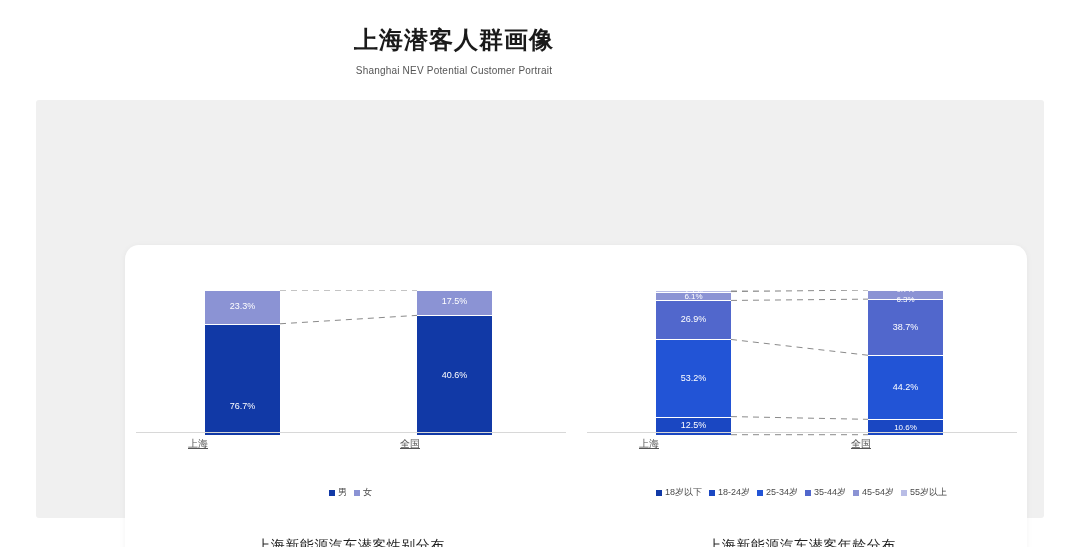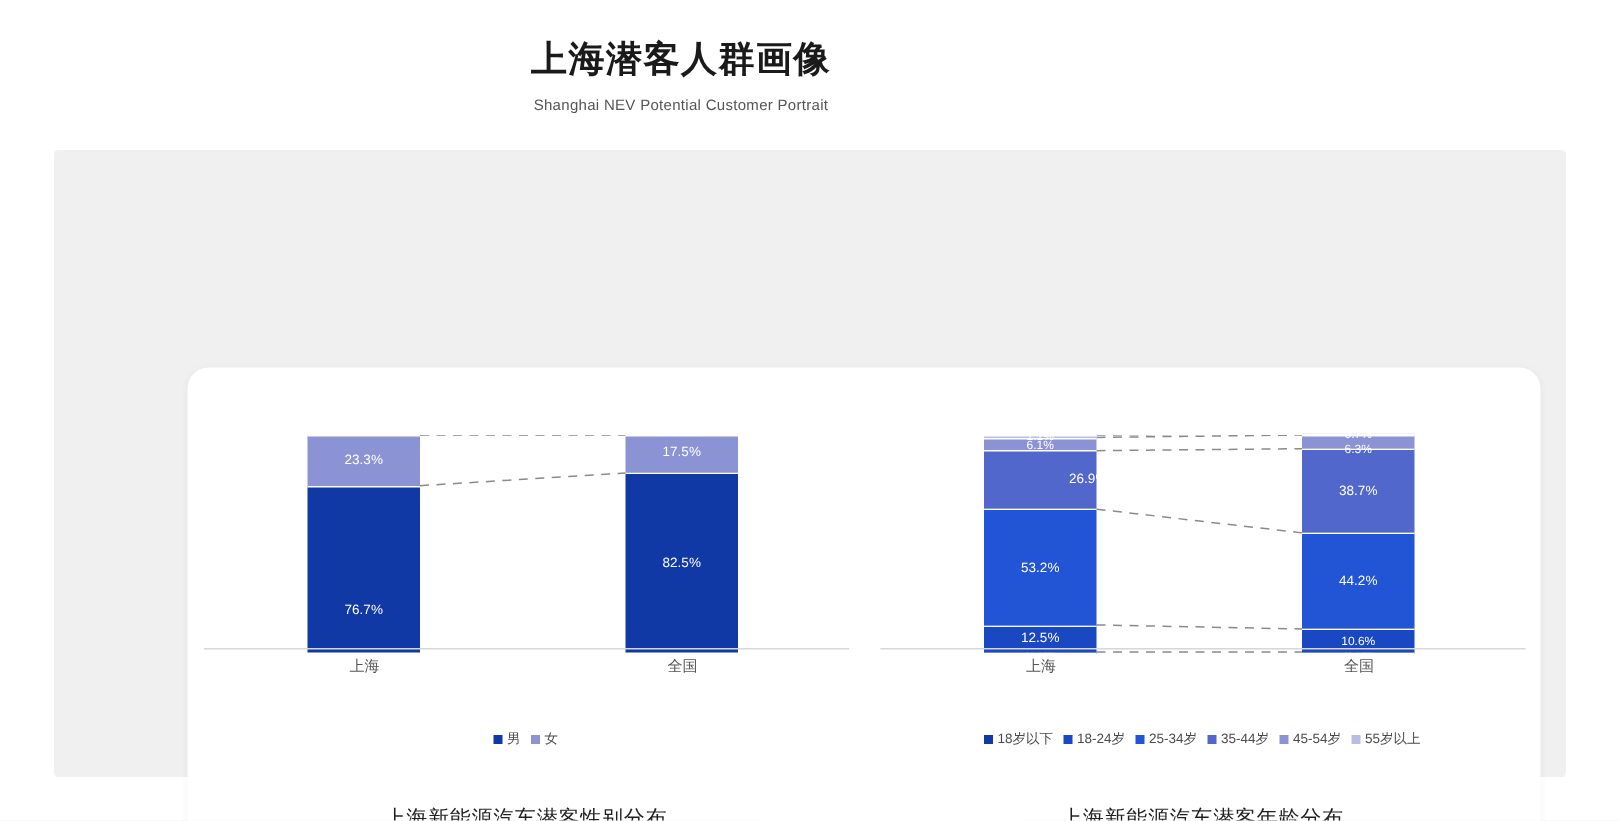--- a/index.html
+++ b/index.html
@@ -24,21 +24,21 @@
 
   .bar{position:absolute;width:75px;bottom:0;top:0;}
   .bar.left-bar{left:80px;}
   .bar.right-bar{left:292px;}
   .seg{position:absolute;left:0;width:75px;box-sizing:border-box;border-top:1px solid #ffffff;}
   .seg-label{position:absolute;left:0;width:75px;text-align:center;font-size:9px;line-height:11px;color:#ffffff;}
   .seg-label.tiny{font-size:8px;line-height:9px;}
 
   .connector{position:absolute;left:0;top:0;width:451px;height:190px;pointer-events:none;}
 
-  .tick{position:absolute;top:192px;width:110px;text-align:center;font-size:10px;color:#555555;}
+  .tick{position:absolute;top:192px;width:110px;text-align:left;font-size:10px;color:#555555;text-decoration:underline;}
   .tick.t1{left:63px;}
   .tick.t2{left:275px;}
 
   .legend{position:absolute;left:0;top:241px;width:451px;display:flex;justify-content:center;
     align-items:center;gap:7px;flex-wrap:nowrap;}
   .legend-item{display:flex;align-items:center;gap:3px;font-size:9px;color:#4a4a4a;white-space:nowrap;}
   .legend-swatch{width:6px;height:6px;display:inline-block;}
 
   .caption{position:absolute;left:0;top:268px;width:451px;text-align:center;font-size:14px;color:#1f1f1f;letter-spacing:.5px;margin-top:24px;}
 </style>
@@ -61,21 +61,21 @@
               <line x1="155" y1="0.00" x2="292" y2="0.00" stroke="#8a8a8a" stroke-width="1" stroke-dasharray="6,5"></line>
             </svg>
           <div class="bar left-bar" id="bar-0-0">
               <div class="seg" style="top: 33.78px; height: 111.22px; background: rgb(17, 57, 166);"></div>
               <div class="seg-label" style="top: 83.89px; margin-top: 27px;">76.7%</div>
               <div class="seg" style="top: 0px; height: 33.78px; background: rgb(139, 147, 212);"></div>
               <div class="seg-label" style="top: 11.39px;">23.3%</div>
             </div>
           <div class="bar right-bar" id="bar-0-1">
               <div class="seg" style="top: 25.38px; height: 119.63px; background: rgb(17, 57, 166);"></div>
-              <div class="seg-label" style="top: 79.69px;">82.5%</div>
+              <div class="seg-label" style="top: 79.69px;">40.6%</div>
               <div class="seg" style="top: 0px; height: 25.38px; background: rgb(139, 147, 212);"></div>
               <div class="seg-label" style="top: 6px;">17.5%</div>
             </div>
         </div>
         <div class="axis-line"></div>
         <div class="tick t1">上海</div>
         <div class="tick t2">全国</div>
         <div class="legend" id="legend-0">
             <div class="legend-item">
               <span class="legend-swatch" style="background: rgb(17, 57, 166);"></span>
@@ -100,21 +100,21 @@
               <line x1="155" y1="-0.00" x2="292" y2="-1.01" stroke="#8a8a8a" stroke-width="1" stroke-dasharray="6,5"></line>
             </svg>
           <div class="bar left-bar" id="bar-1-0">
               <div class="seg" style="top: 144.71px; height: 0.29px; background: rgb(17, 57, 166);"></div>
               <div class="seg-label tiny" style="top: 140.36px;">0.2%</div>
               <div class="seg" style="top: 126.59px; height: 18.13px; background: rgb(26, 71, 194);"></div>
               <div class="seg-label" style="top: 130.15px;">12.5%</div>
               <div class="seg" style="top: 49.45px; height: 77.14px; background: rgb(34, 84, 214);"></div>
               <div class="seg-label" style="top: 82.52px;">53.2%</div>
               <div class="seg" style="top: 10.44px; height: 39.01px; background: rgb(81, 103, 204);"></div>
-              <div class="seg-label" style="top: 24.44px; padding-left: 32px;">26.9%</div>
+              <div class="seg-label" style="top: 24.44px;">26.9%</div>
               <div class="seg" style="top: 1.59px; height: 8.85px; background: rgb(139, 147, 212);"></div>
               <div class="seg-label tiny" style="top: 1.52px;">6.1%</div>
               <div class="seg" style="top: 0px; height: 1.59px; background: rgb(185, 189, 230);"></div>
               <div class="seg-label tiny" style="top: -3.7px;">1.1%</div>
             </div>
           <div class="bar right-bar" id="bar-1-1">
               <div class="seg" style="top: 144.71px; height: 0.29px; background: rgb(17, 57, 166);"></div>
               <div class="seg-label tiny" style="top: 140.36px;">0.2%</div>
               <div class="seg" style="top: 129.34px; height: 15.37px; background: rgb(26, 71, 194);"></div>
               <div class="seg-label tiny" style="top: 132.53px;">10.6%</div>

